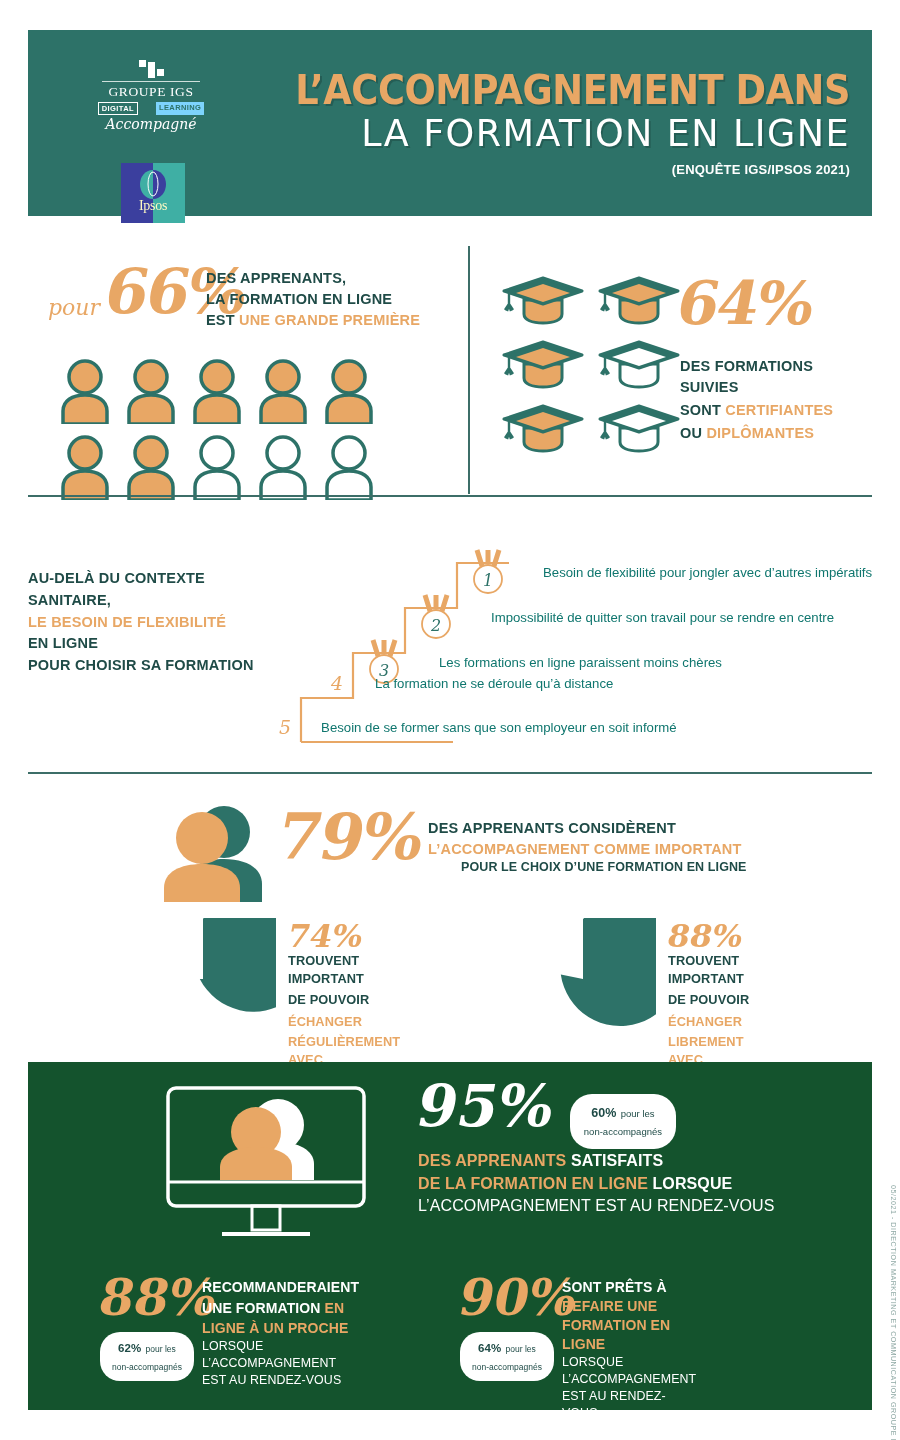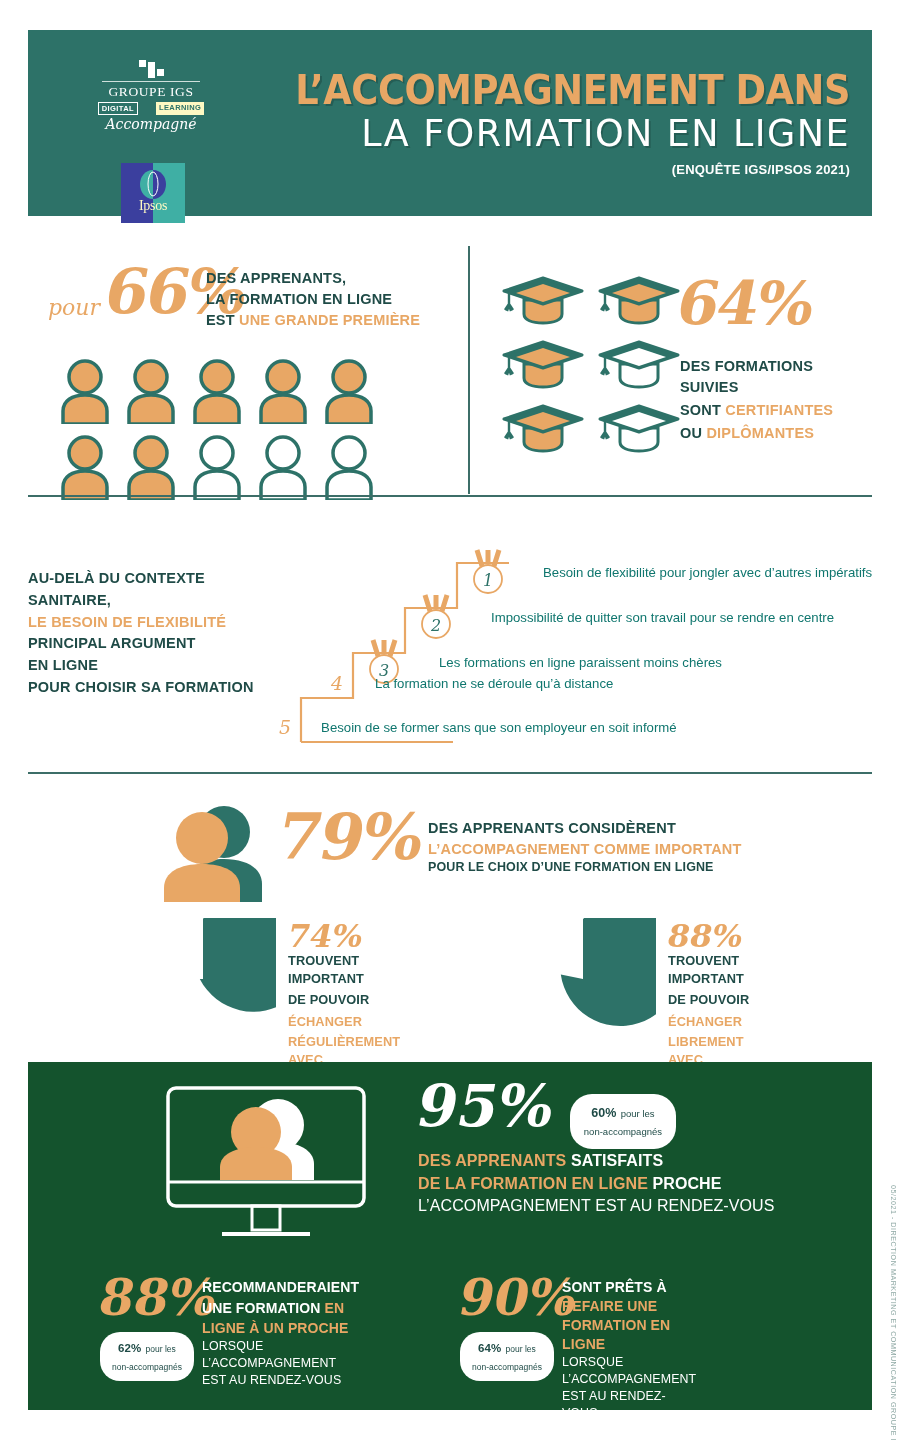--- a/index.html
+++ b/index.html
@@ -18,21 +18,21 @@
   }
   .logo-block { position:absolute; left:68px; top:22px; width:110px; text-align:center; }
   .igs-mark { height:26px; display:flex; justify-content:center; align-items:flex-end; gap:2px; }
   .igs-mark i { display:block; background:#fff; }
   .igs-sq-a { width:7px; height:7px; margin-bottom:11px; }
   .igs-sq-b { width:7px; height:16px; }
   .igs-sq-c { width:7px; height:7px; margin-bottom:2px;}
   .igs-rule { width:98px; height:1px; background:#cfe0dc; margin:3px auto 2px; }
   .igs-name { color:#fff; font-family:"Liberation Serif", serif; font-size:13.5px; letter-spacing:.6px; }
   .dl-row { margin-top:2px; display:flex; justify-content:center; gap:18px; }
-  .dl-chip { background:#fef9c3; color:#2D7268; font-size:7.5px; font-weight:bold; letter-spacing:.4px; padding:1px 3px; }
+  .dl-chip { background:#7dd3fc; color:#2D7268; font-size:7.5px; font-weight:bold; letter-spacing:.4px; padding:1px 3px; }
   .dl-chip.inv { background:#2D7268; color:#fff; border:1px solid #fff; }
   .accompagne { color:#fff; font-size:14px; font-style:italic; font-family:"DejaVu Serif", serif; margin-top:1px; }
 
   .ipsos { position:absolute; left:93px; top:133px; width:64px; height:60px; overflow:hidden; }
   .ipsos-l { position:absolute; left:0; top:0; width:32px; height:60px; background:#3B3F9E; }
   .ipsos-r { position:absolute; left:32px; top:0; width:32px; height:60px; background:#3FAFA4; }
   .ipsos-face { position:absolute; left:14px; top:5px; width:36px; height:33px; }
   .ipsos-word { position:absolute; left:0; top:35px; width:64px; text-align:center; color:#fef9c3;
                 font-family:"Liberation Serif", serif; font-size:14px; letter-spacing:-.3px; }
 
@@ -83,21 +83,21 @@
   .s2-stairs { position:absolute; left:255px; top:0; width:590px; height:230px; }
   .rank-row { position:absolute; display:flex; align-items:center; }
   .rank-label { color:#0f766e; font-size:13.2px; font-family:"Liberation Sans", sans-serif; white-space:nowrap; }
   .rank-num { color:#E8A765; font-family:"DejaVu Serif", serif; font-size:19px; font-style:italic; }
 
   
   .sec3 { position:absolute; left:28px; top:790px; width:844px; height:270px; }
   .s3-79 { position:absolute; left:250px; top:18px; }
   .s3-79 .big-hand { font-size:64px; line-height:.9; }
   .s3-copy { position:absolute; left:400px; top:28px; line-height:1.42; }
-  .cap-sm { font-size:12.5px; font-weight:bold; color:#1F4B47; letter-spacing:.1px; }
+  .cap-sm { font-size:12.5px; font-weight:bold; color:#1F4B47; letter-spacing:.1px;margin-left:33px; }
 
   .pieblock { position:absolute; top:128px; }
   .pie-copy { position:absolute; left:152px; top:2px; line-height:1.4; }
   .pie-pct { color:#E8A765; font-family:"DejaVu Serif", serif; font-style:italic; font-weight:bold; font-size:32px; line-height:1; }
   .pie-line { font-size:12.8px; font-weight:bold; color:#1F4B47; letter-spacing:.1px; }
   .pie-line.or { color:#E8A765; }
 
   
   .sec4 { position:absolute; left:28px; top:1062px; width:844px; height:348px; background:#14532d; }
   .s4-95 { position:absolute; left:390px; top:18px; display:flex; align-items:flex-start; gap:16px; }
@@ -280,21 +280,20 @@
       </div>
     </div>
   </div>
 
   <div class="divider" style="left:28px; top:495px; width:844px; height:1.5px;"></div>
 
   <div class="sec2">
     <div class="s2-left">
       <div class="cap">AU-DELÀ DU CONTEXTE SANITAIRE,</div>
       <div class="cap or">LE BESOIN DE FLEXIBILITÉ</div>
-      <div class="cap">PRINCIPAL ARGUMENT</div>
       <div class="cap">EN LIGNE</div>
       <div class="cap">POUR CHOISIR SA FORMATION</div>
     </div>
 
     <div class="s2-stairs">
       <svg width="590" height="230" viewBox="0 0 590 230" style="position:absolute; left:0; top:0;">
         <path d="M18 222 L18 178 L70 178 L70 133 L122 133 L122 88 L174 88 L174 43 L226 43" fill="none" stroke="#E8A765" stroke-width="2.2"></path>
         <path d="M18 222 L170 222" fill="none" stroke="#E8A765" stroke-width="2.2"></path>
       </svg>
 
@@ -407,21 +406,21 @@
         <span>pour les</span><br>
         <span>non-accompagnés</span>
       </div>
     </div>
 
     <div class="s4-copy">
       <div>
         <span class="cap-w or">DES APPRENANTS</span><span class="cap-w"> SATISFAITS</span>
       </div>
       <div>
-        <span class="cap-w or">DE LA FORMATION EN LIGNE</span><span class="cap-w"> PROCHE</span>
+        <span class="cap-w or">DE LA FORMATION EN LIGNE</span><span class="cap-w"> LORSQUE</span>
       </div>
       <div class="cap-w" style="font-weight:normal;">L’ACCOMPAGNEMENT EST AU RENDEZ-VOUS</div>
     </div>
 
     <div class="s4-bot" style="left:72px;">
       <span class="s4-pct">88%</span>
       <div class="pill-sm">
         <b>62%</b>
         <span>pour les</span><br>
         <span>non-accompagnés</span>

